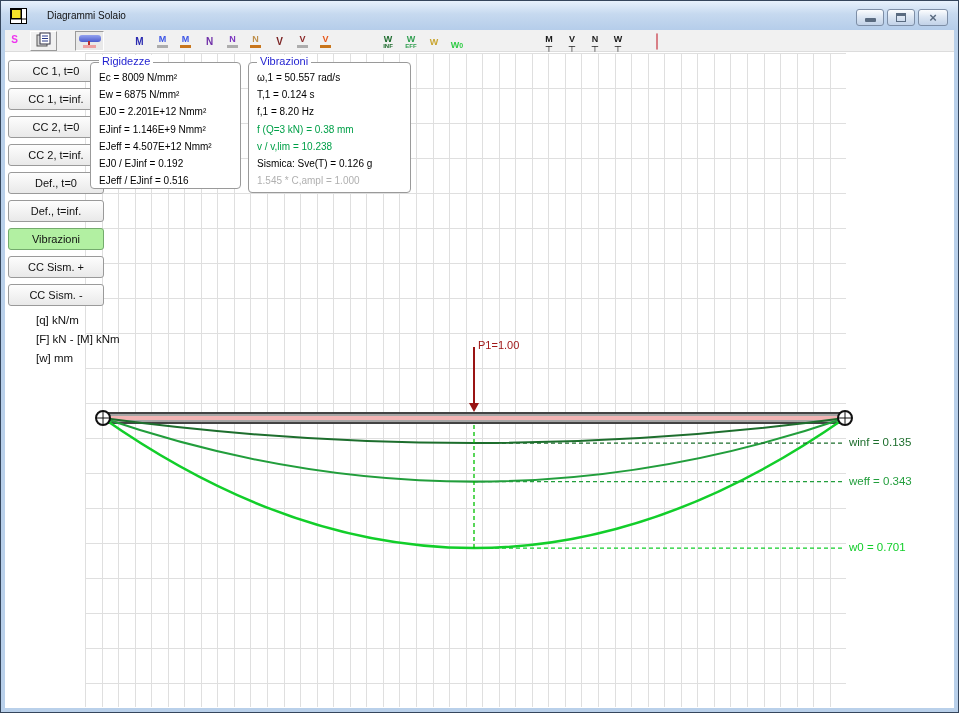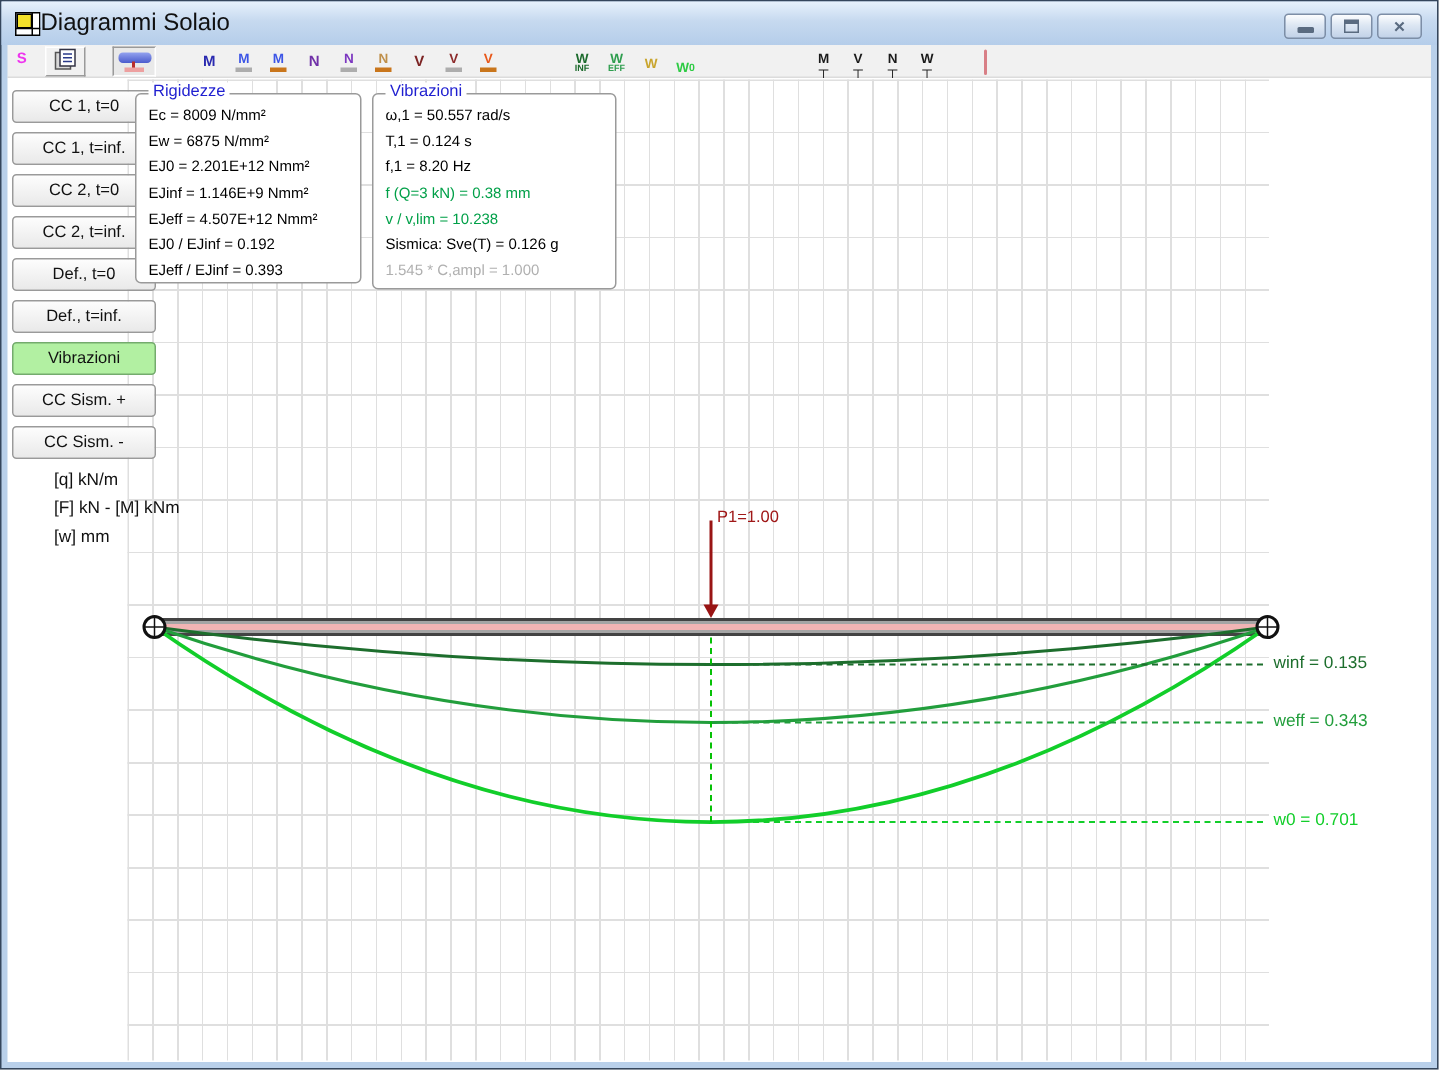--- a/index.html
+++ b/index.html
@@ -5,21 +5,21 @@
   * { margin:0; padding:0; box-sizing:border-box; }
   html,body { background:#888; font-family:"Liberation Sans", sans-serif; }
   .window { position:relative; width:959px; height:713px; background:#b9d0ea;
             box-shadow: inset 0 0 0 1px #35465c; overflow:hidden; }
 
   
   .titlebar { position:absolute; left:1px; top:1px; width:957px; height:29px;
               background:linear-gradient(#e7f1fc, #c6d9ef 45%, #b5cdea);
               display:flex; align-items:center; }
   .app-icon { margin-left:9px; width:17px; height:16px; display:inline-block; }
-  .title-text { margin-left:0; font-size:16px; color:#101010; }
+  .title-text { margin-left:20px; font-size:10px; color:#101010; }
   .win-controls { position:absolute; right:10px; top:8px; display:flex; gap:3px; }
   .wc-btn { width:28px; height:17px; border:1px solid #7d8ea6; border-radius:3px;
             background:linear-gradient(#fcfdfe,#dde7f3 45%,#c2d2e8); display:flex;
             align-items:center; justify-content:center; cursor:pointer; }
   .wc-btn.close { width:30px; }
   .g-min { width:11px; height:4px; background:#5a6b80; border-radius:1px; margin-top:4px; }
   .g-max { width:10px; height:9px; border:1px solid #5a6b80; border-top-width:3px; background:#fff0; }
   .g-close { font-size:13px; font-weight:bold; color:#5a6b80; line-height:1; margin-top:-1px; }
 
   
@@ -362,21 +362,21 @@
         <div class="fline">Ew = 6875 N/mm²</div>
 
         <div class="fline">EJ0 = 2.201E+12 Nmm²</div>
 
         <div class="fline">EJinf = 1.146E+9 Nmm²</div>
 
         <div class="fline">EJeff = 4.507E+12 Nmm²</div>
 
         <div class="fline">EJ0 / EJinf = 0.192</div>
 
-        <div class="fline">EJeff / EJinf = 0.393</div>
+        <div class="fline">EJeff / EJinf = 0.516</div>
       </div>
   </div>
 
   <div class="fieldset fs-vib">
     <span class="fleg">Vibrazioni</span>
     <div>
 
         <div class="fline" style="color: rgb(0, 0, 0);">ω,1 = 50.557 rad/s</div>
 
         <div class="fline" style="color: rgb(0, 0, 0);">T,1 = 0.124 s</div>

